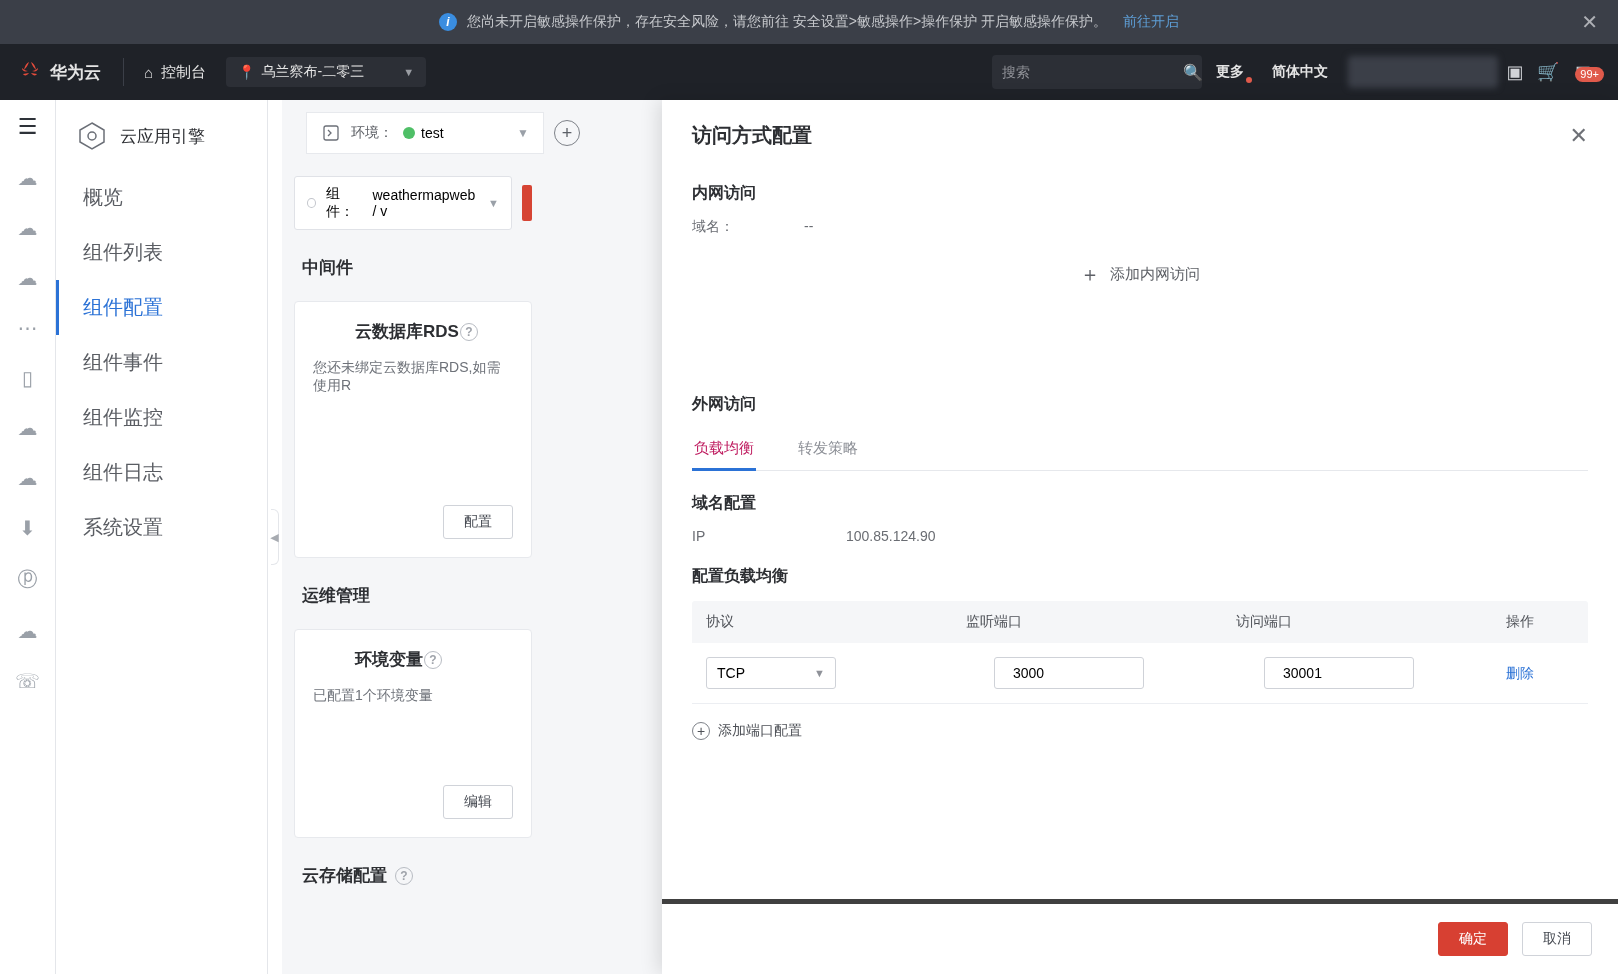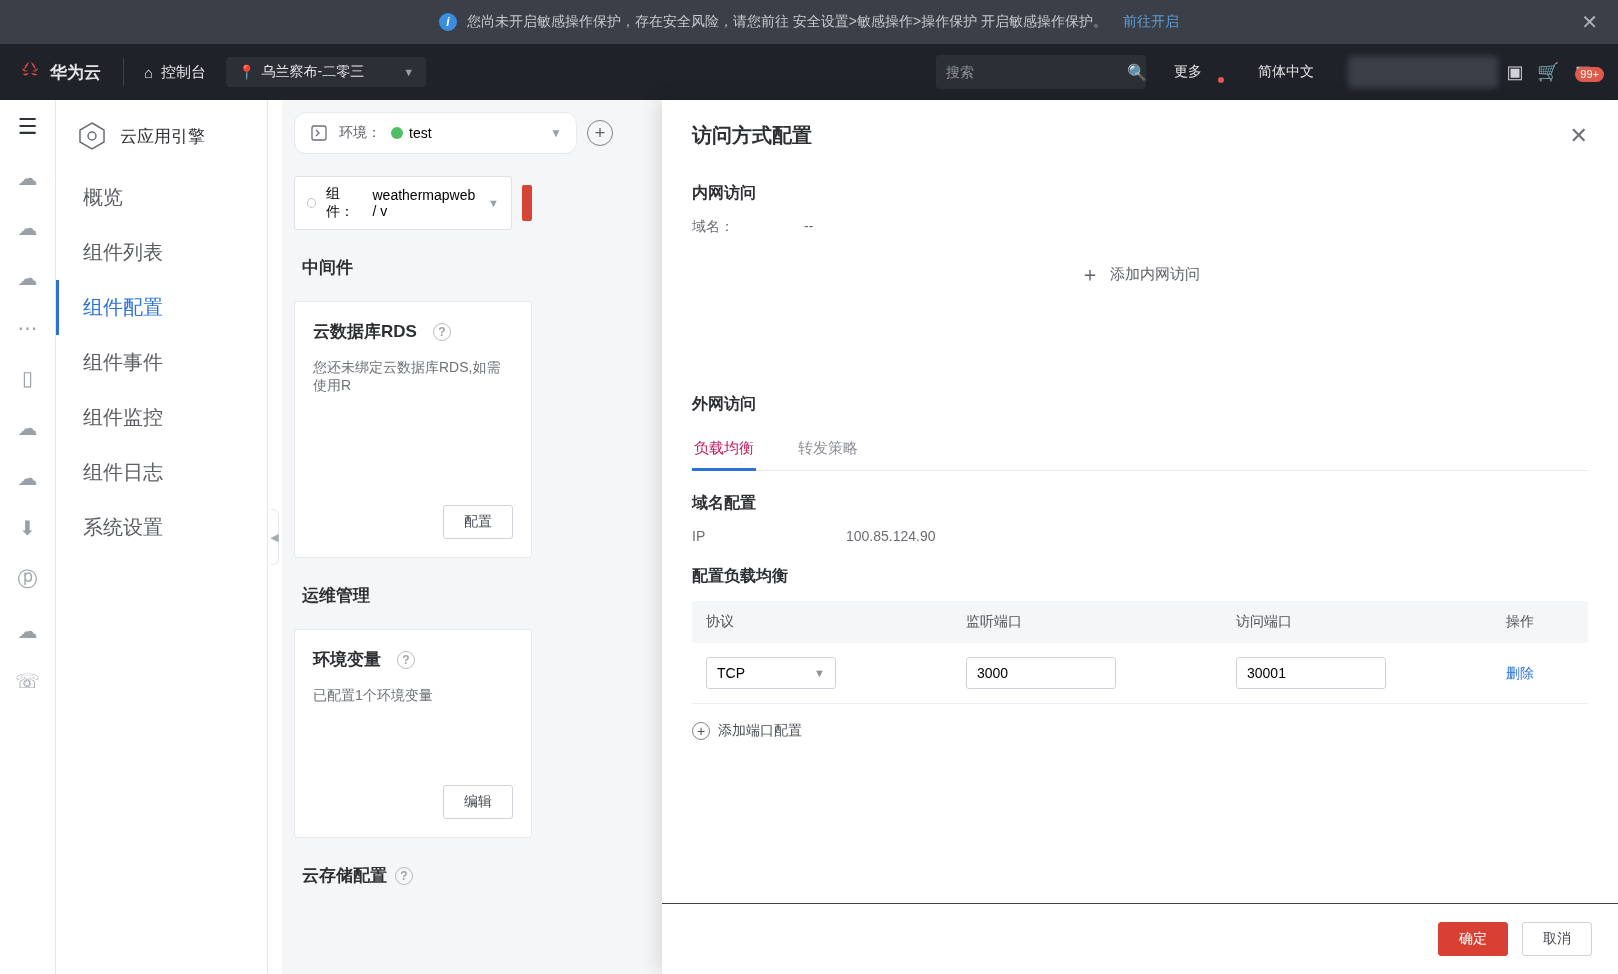--- a/index.html
+++ b/index.html
@@ -20,21 +20,21 @@
 .nav .brand { font-weight:600; font-size:17px;text-align:center; }
 .nav .divider { width:1px; height:28px; background:#3b3f48; margin:0 4px; }
 .nav .console { display:flex; align-items:center; gap:8px; padding:0 16px; cursor:pointer; }
 .nav .region { display:flex; align-items:center; background:#2c2f36; border-radius:4px; padding:6px 12px; margin-left:4px; cursor:pointer; font-size:14px; gap:6px; min-width:200px; }
 .nav .region .chev { margin-left:auto; font-size:11px; color:#9a9da3; }
 .nav .spacer { flex:1; }
 .nav .search { display:flex; align-items:center; background:#2c2f36; border-radius:4px; padding:0 10px; height:34px; width:210px; }
 .nav .search input { background:transparent; border:none; outline:none; color:#e4e4e4; font-size:14px; flex:1; }
 .nav .search input::placeholder { color:#8f9197; }
 .nav .search .mag { color:#b9bbc0; font-size:16px; }
-.nav .txt-btn { padding:0 28px; cursor:pointer; position:relative; font-size:14px; }
+.nav .txt-btn { padding:0 14px; cursor:pointer; position:relative; font-size:14px;font-weight:bold; }
 .nav .txt-btn .dot { position:absolute; top:14px; right:6px; width:6px; height:6px; background:#e05a4b; border-radius:50%; }
 .nav .user-chip { width:150px; height:32px; background:#3b3f48; border-radius:4px; margin-left:6px; filter:blur(3px); }
 .nav .icon-btn { width:34px; display:flex; align-items:center; justify-content:center; color:#d1d3d7; cursor:pointer; position:relative; font-size:18px; }
 .nav .badge { position:absolute; top:6px; right:-4px; background:#e05a4b; color:#fff; font-size:11px; border-radius:10px; padding:1px 5px; line-height:1.2; }
 
 
 .body { display:flex; height:calc(100% - 100px); }
 .rail { width:56px; background:#fff; border-right:1px solid #e4e6ea; display:flex; flex-direction:column; align-items:center; padding-top:14px; gap:26px; font-size:20px; color:#9aa0a8; }
 .rail .burger { font-size:22px; color:#2e3239; cursor:pointer; }
 .rail .ritem { cursor:pointer; }
@@ -43,29 +43,29 @@
 .sidebar .head { display:flex; align-items:center; gap:12px; padding:10px 20px 18px; font-size:17px; color:#2d2f33; font-weight:500; }
 .sidebar .head .hex { width:32px; height:32px; }
 .sidebar .navlist { list-style:none; }
 .sidebar .navlist li { padding:14px 24px; font-size:20px; color:#5a5d63; cursor:pointer; border-left:3px solid transparent; }
 .sidebar .navlist li.active { color:#2b72d6; border-left-color:#2b72d6; }
 
 .sidebar-handle { width:14px; background:#fff; display:flex; align-items:center; justify-content:center; position:relative; }
 .sidebar-handle .notch { width:8px; height:56px; background:#fff; border:1px solid #e4e6ea; border-left:none; border-radius:0 6px 6px 0; display:flex; align-items:center; justify-content:center; color:#a7abb1; font-size:11px; cursor:pointer; }
 
 .content { flex:1; background:#f5f6f8; padding:12px 0 20px 12px; overflow:auto; }
-.env-bar { background:#fff; border:1px solid #e7e9ed; border-radius:12px; padding:10px 14px; display:flex; align-items:center; gap:10px; width:283px; }
+.env-bar { background:#fff; border:1px solid #e7e9ed; border-radius:0; padding:10px 14px; display:flex; align-items:center; gap:10px; width:238px;margin-left:12px; }
 .env-bar .lbl { color:#5a5d63; font-size:14px; }
 .env-bar .pill { display:flex; align-items:center; gap:6px; font-size:14px; }
 .env-bar .pill .ok { width:12px; height:12px; border-radius:50%; background:#4fbf67; display:inline-block; }
 .env-bar .chev { margin-left:auto; font-size:12px; color:#9aa0a8; }
 .env-plus { width:26px; height:26px; border:1.5px solid #7d8188; border-radius:50%; display:inline-flex; align-items:center; justify-content:center; color:#5c6067; cursor:pointer; font-size:18px; margin-left:10px; }
 
 .card { background:#fff; border:1px solid #e7e9ed; border-radius:4px; padding:18px; margin-top:22px; margin-right:6px; max-width:238px; }
-.card .title { font-size:17px; font-weight:600; color:#2d2f33; display:flex; align-items:center; gap:16px; }
+.card .title { font-size:17px; font-weight:600; color:#2d2f33; display:flex; align-items:center; gap:1px;margin-left:42px; }
 .card .help { width:18px; height:18px; border:1px solid #b8bcc3; border-radius:50%; color:#9fa3aa; font-size:12px; display:inline-flex; align-items:center; justify-content:center; }
 .card .desc { color:#6e7279; font-size:14px; margin-top:16px; }
 .card .btn-row { margin-top:110px; display:flex; justify-content:flex-end; }
 .btn { padding:7px 20px; border:1px solid #d0d3d9; background:#fff; border-radius:3px; font-size:14px; color:#444850; cursor:pointer; }
 .btn.primary { background:#d74032; border-color:#d74032; color:#fff; }
 .section-hd { font-size:17px; font-weight:600; color:#2d2f33; margin:26px 0 8px 8px; }
 
 .comp-select-wrap { margin-top:22px; display:flex; align-items:center; gap:10px; }
 .comp-select { background:#fff; border:1px solid #e0e2e7; border-radius:3px; padding:8px 12px; display:flex; align-items:center; gap:10px; width:218px; font-size:14px; }
 .comp-select .dot2 { width:10px; height:10px; border:1px solid #c3c6cc; border-radius:50%; display:inline-block; }
@@ -91,26 +91,26 @@
 
 .lb-table { margin-top:14px; }
 .lb-table .thead { display:flex; background:#f5f6f8; padding:12px 14px; font-size:14px; color:#4f5258; border-radius:3px 3px 0 0; }
 .col-proto { width:260px; }
 .col-listen { width:270px; }
 .col-access { width:270px; }
 .col-act { flex:1; text-align:left; }
 .lb-table .trow { display:flex; align-items:center; padding:14px 14px; border-bottom:1px solid #eceef2; }
 .sel { border:1px solid #cfd2d8; border-radius:3px; padding:7px 10px; width:130px; display:flex; align-items:center; font-size:14px; background:#fff; cursor:pointer; }
 .sel .chev { margin-left:auto; font-size:11px; color:#8f9299; }
-.inp { border:1px solid #cfd2d8; border-radius:3px; padding:7px 10px; width:150px; font-size:14px; outline:none; }
+.inp { border:1px solid #cfd2d8; border-radius:3px; padding:7px 18px; width:150px; font-size:14px; outline:none;margin-left:28px; }
 .link-del { color:#2b72d6; font-size:14px; cursor:pointer; }
 .add-port { display:flex; align-items:center; gap:8px; color:#4e5157; font-size:14px; cursor:pointer; margin-top:18px; }
 .add-port .ico { width:18px; height:18px; border:1.5px solid #7e8289; border-radius:50%; display:inline-flex; align-items:center; justify-content:center; font-size:14px; line-height:1; }
 
-.dfoot { border-top:1px solid #404040; padding:18px 26px; display:flex; justify-content:flex-end; gap:14px; }
+.dfoot { border-top:5px solid #404040; padding:18px 26px; display:flex; justify-content:flex-end; gap:14px; }
 </style>
 </head>
 <body>
 
 <div class="banner">
   <div class="msg-wrap">
     <div class="msg">
       <span class="info-icon">i</span>
       <span>您尚未开启敏感操作保护，存在安全风险，请您前往 安全设置&gt;敏感操作&gt;操作保护 开启敏感操作保护。</span>
       <span class="link">前往开启</span>

